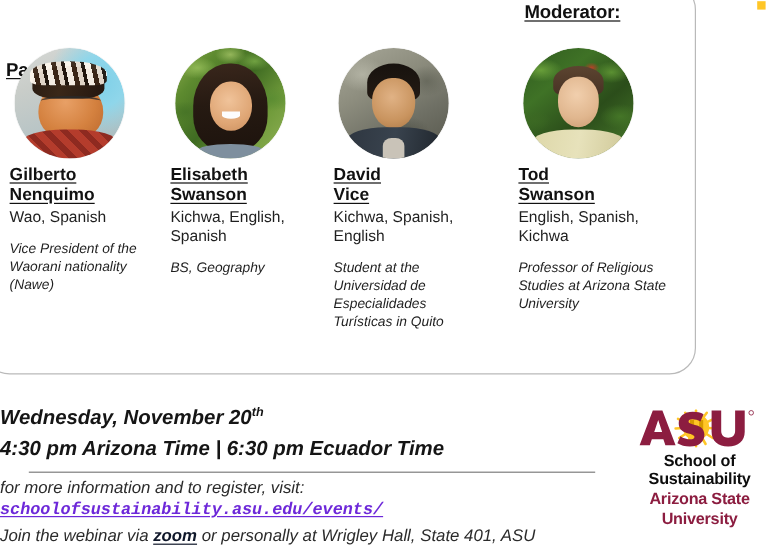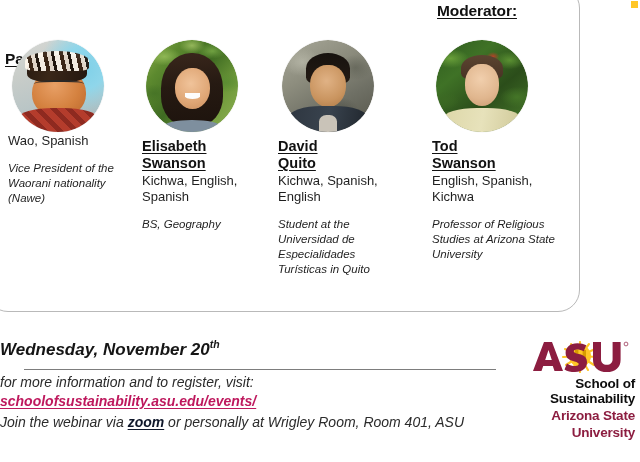--- a/index.html
+++ b/index.html
@@ -297,24 +297,25 @@
     font-size: 14px;
     font-style: italic;
     line-height: 19px;
     color: #2b2b2b;
   }
   .info-link {
     font-size: 14px;
     font-style: italic;
     font-weight: bold;
     line-height: 19px;
-    color: #be185d;
+    color: #6d28d9;
     text-decoration: underline;
     text-underline-offset: 1.5px;
     display: block;
+    font-family: Liberation Mono, monospace;
   }
   .info-join {
     font-size: 14px;
     font-style: italic;
     line-height: 20px;
     color: #2b2b2b;
     margin-top: 1px;
   }
   .info-join .zoom-link {
     color: #0f172a;
@@ -322,21 +323,21 @@
     text-underline-offset: 1.5px;
     font-weight: bold;
   }
 
   
   #asu-logo {
     position: absolute;
     left: 531px;
     top: 341px;
     width: 104px;
-    text-align: right;
+    text-align: center;
   }
   #asu-wordmark {
     position: relative;
     width: 98px;
     height: 32px;
     margin-bottom: 3px;
   }
   #asu-wordmark svg { display: block; }
   .asu-school {
     font-size: 13.5px;
@@ -375,20 +376,24 @@
 <div class="person" id="person-0">
   <div class="avatar">
     <div class="photo av0-bg">
       <div class="av0-face"></div>
       <div class="av0-hair"></div>
       <div class="av0-feathers"></div>
       <div class="av0-glasses"></div>
       <div class="av0-shirt"></div>
     </div>
   </div>
+  <div class="p-name">
+    <div>Gilberto</div>
+    <div>Nenquimo</div>
+  </div>
   <div class="p-langs">Wao, Spanish</div>
   <div class="p-role">Vice President of the Waorani nationality (Nawe)</div>
 </div>
 
 <div class="person" id="person-1">
   <div class="avatar">
     <div class="photo av1-bg">
       <div class="av1-leaves"></div>
       <div class="av1-hair"></div>
       <div class="av1-face"></div>
@@ -409,21 +414,21 @@
     <div class="photo av2-bg">
       <div class="av2-tex"></div>
       <div class="av2-hair"></div>
       <div class="av2-face"></div>
       <div class="av2-jacket"></div>
       <div class="av2-collar"></div>
     </div>
   </div>
   <div class="p-name">
     <div>David</div>
-    <div>Quito</div>
+    <div>Vice</div>
   </div>
   <div class="p-langs">Kichwa, Spanish, English</div>
   <div class="p-role">Student at the Universidad de Especialidades Turísticas in Quito</div>
 </div>
 
 <div class="person" id="person-3">
   <div class="avatar">
     <div class="photo av3-bg">
       <div class="av3-leaves"></div>
       <div class="av3-hair"></div>
@@ -434,24 +439,25 @@
   <div class="p-name">
     <div>Tod</div>
     <div>Swanson</div>
   </div>
   <div class="p-langs">English, Spanish, Kichwa</div>
   <div class="p-role">Professor of Religious Studies at Arizona State University</div>
 </div>
 
 <div id="info-block">
   <div class="info-date"><span>Wednesday, November 20</span><sup>th</sup></div>
+  <div class="info-time">4:30 pm Arizona Time | 6:30 pm Ecuador Time</div>
   <div id="info-rule"></div>
   <div class="info-register">for more information and to register, visit:</div>
   <a class="info-link" href="#">schoolofsustainability.asu.edu/events/</a>
-  <div class="info-join"><span>Join the webinar via </span><a class="zoom-link" href="#">zoom</a><span> or personally at Wrigley Room, Room 401, ASU</span></div>
+  <div class="info-join"><span>Join the webinar via </span><a class="zoom-link" href="#">zoom</a><span> or personally at Wrigley Hall, State 401, ASU</span></div>
 </div>
 
 <div id="asu-logo">
   <div id="asu-wordmark">
     <svg width="98" height="32" viewBox="0 0 98 32" xmlns="http://www.w3.org/2000/svg">
 
       <g fill="#FFC627">
         <circle cx="49" cy="15" r="11"></circle>
         <g stroke="#FFC627" stroke-width="2.1" stroke-linecap="round">
           <line x1="49" y1="15" x2="49" y2="1"></line>

